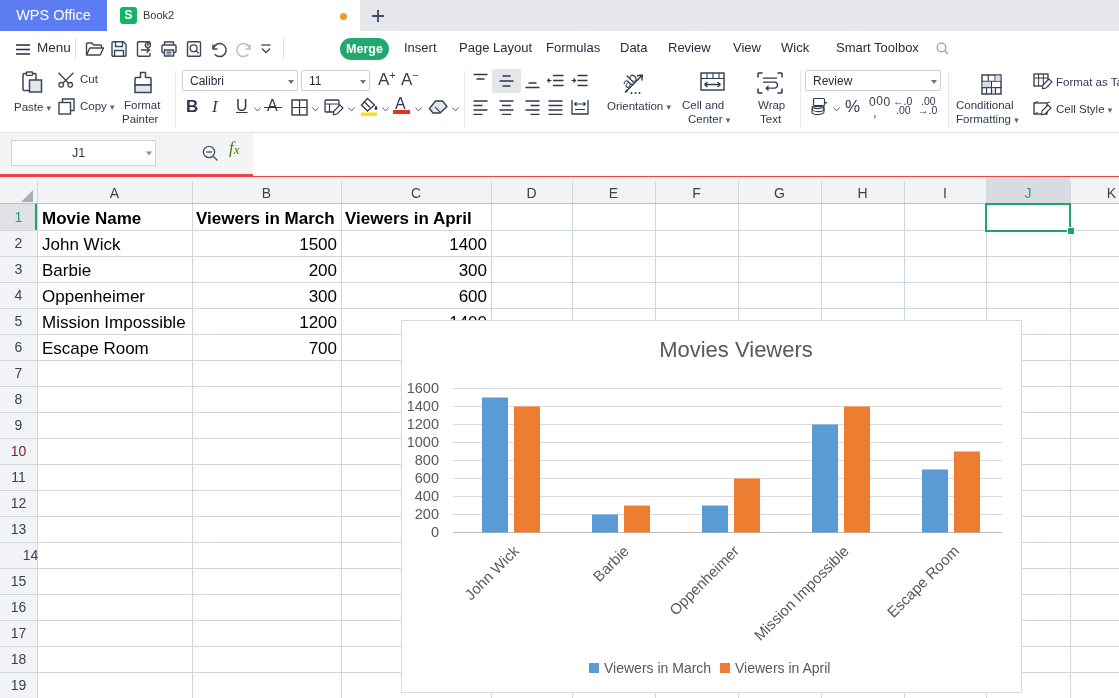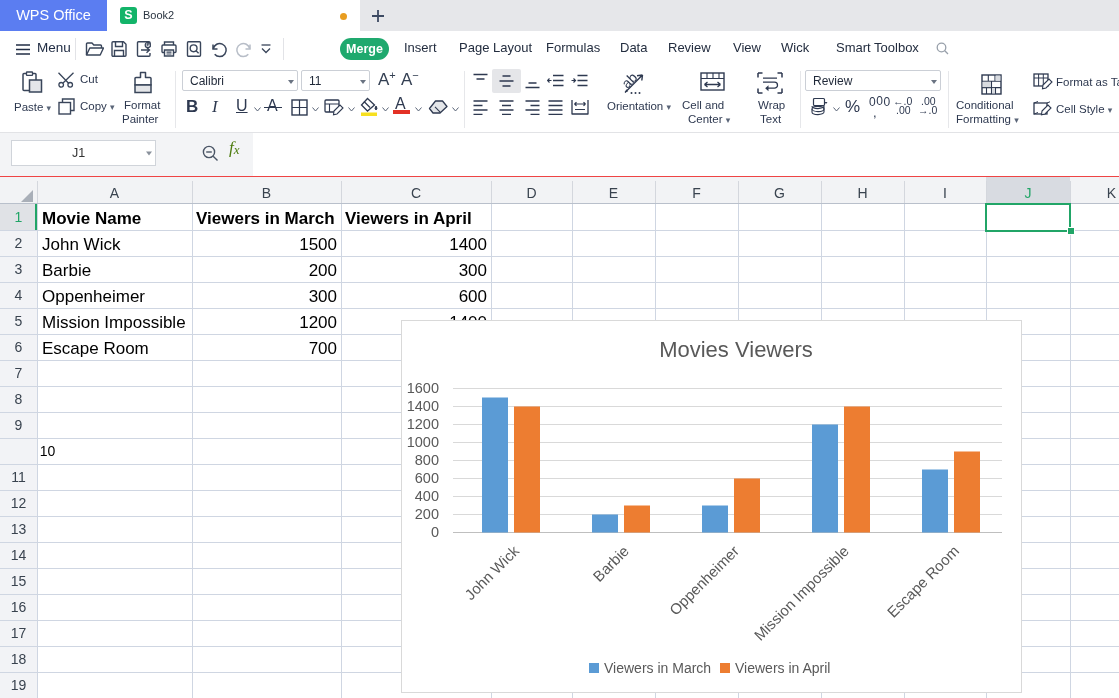--- a/index.html
+++ b/index.html
@@ -302,21 +302,21 @@
     <div class="rlabel" style="left:1056px;top:10px;">Format as Ta</div>
 
     <svg class="abs" style="left:1033px;top:35px;" width="20" height="17" viewBox="0 0 20 17">
       <rect x="1" y="2" width="13" height="11" stroke="#2E3950" stroke-width="1.3" fill="none"></rect>
       <path d="M1 2 L5 0.5 M14 2 L17 0.8 M1 13 L5 11.5" stroke="#2E3950" stroke-width="1"></path>
       <path d="M9 10 L15 4 L18 7 L12 13 L8.5 13.8 Z" stroke="#2E3950" stroke-width="1.1" fill="#fff"></path>
     </svg>
     <div class="rlabel" style="left:1056px;top:37px;">Cell Style <span style="font-size:9px;color:#5A6578;">▾</span></div>
   </div>
 
-  <div class="abs" style="left:0;top:133px;width:1119px;height:44px;background:#F3F4F6;border-bottom:1px solid #ef4444;box-sizing:border-box;">
+  <div class="abs" style="left:0;top:133px;width:1119px;height:44px;background:#F3F4F6;border-bottom:3px solid #ef4444;box-sizing:border-box;">
     <div class="abs" style="left:11px;top:7px;width:145px;height:26px;background:#fff;border:1px solid #D0D4DA;box-sizing:border-box;">
       <div class="abs" style="left:0;top:0;width:133px;height:24px;line-height:24px;text-align:center;font-size:12.5px;color:#333;">J1</div>
       <svg class="abs" style="left:133px;top:10px;" width="8" height="6" viewBox="0 0 8 6">
           <path d="M1 0.5 H7 L4 4.5 Z" fill="#8A919C"></path>
         </svg>
     </div>
     <svg class="abs" style="left:202px;top:12px;" width="17" height="17" viewBox="0 0 17 17">
       <circle cx="7" cy="7" r="5.6" stroke="#4A5565" stroke-width="1.4" fill="none"></circle>
       <path d="M4.2 7 H9.8" stroke="#4A5565" stroke-width="1.4"></path>
       <path d="M11.2 11.2 L15.5 15.5" stroke="#4A5565" stroke-width="1.4"></path>
@@ -390,25 +390,25 @@
 
     <div class="rn" style="left:0;top:27px;line-height:26px;color:#21A567;">1</div>
     <div class="rn" style="left:0;top:53px;line-height:26px;color:#39434F;">2</div>
     <div class="rn" style="left:0;top:79px;line-height:26px;color:#39434F;">3</div>
     <div class="rn" style="left:0;top:105px;line-height:26px;color:#39434F;">4</div>
     <div class="rn" style="left:0;top:131px;line-height:26px;color:#39434F;">5</div>
     <div class="rn" style="left:0;top:157px;line-height:26px;color:#39434F;">6</div>
     <div class="rn" style="left:0;top:183px;line-height:26px;color:#39434F;">7</div>
     <div class="rn" style="left:0;top:209px;line-height:26px;color:#39434F;">8</div>
     <div class="rn" style="left:0;top:235px;line-height:26px;color:#39434F;">9</div>
-    <div class="rn" style="left:0;top:261px;line-height:26px;color:#000000;margin-left:29px;">10</div>
+    <div class="rn" style="left:0;top:261px;line-height:26px;color:#7f1d1d;">10</div>
     <div class="rn" style="left:0;top:287px;line-height:26px;color:#39434F;">11</div>
     <div class="rn" style="left:0;top:313px;line-height:26px;color:#39434F;">12</div>
     <div class="rn" style="left:0;top:339px;line-height:26px;color:#39434F;">13</div>
-    <div class="rn" style="left:0;top:365px;line-height:26px;color:#39434F;">14</div>
+    <div class="rn" style="left:0;top:365px;line-height:26px;color:#39434F;padding-left:12px;">14</div>
     <div class="rn" style="left:0;top:391px;line-height:26px;color:#39434F;">15</div>
     <div class="rn" style="left:0;top:417px;line-height:26px;color:#39434F;">16</div>
     <div class="rn" style="left:0;top:443px;line-height:26px;color:#39434F;">17</div>
     <div class="rn" style="left:0;top:469px;line-height:26px;color:#39434F;">18</div>
     <div class="rn" style="left:0;top:495px;line-height:26px;color:#39434F;">19</div>
     <div class="abs" style="left:35px;top:27px;width:2px;height:26px;background:#21A567;"></div>
     <div class="celltext" style="left:42px;top:29px;font-weight:bold;">Movie Name</div>
     <div class="celltext" style="left:196px;top:29px;font-weight:bold;">Viewers in March</div>
     <div class="celltext" style="left:345px;top:29px;font-weight:bold;">Viewers in April</div>
     <div class="celltext" style="left:42px;top:55px;">John Wick</div>

